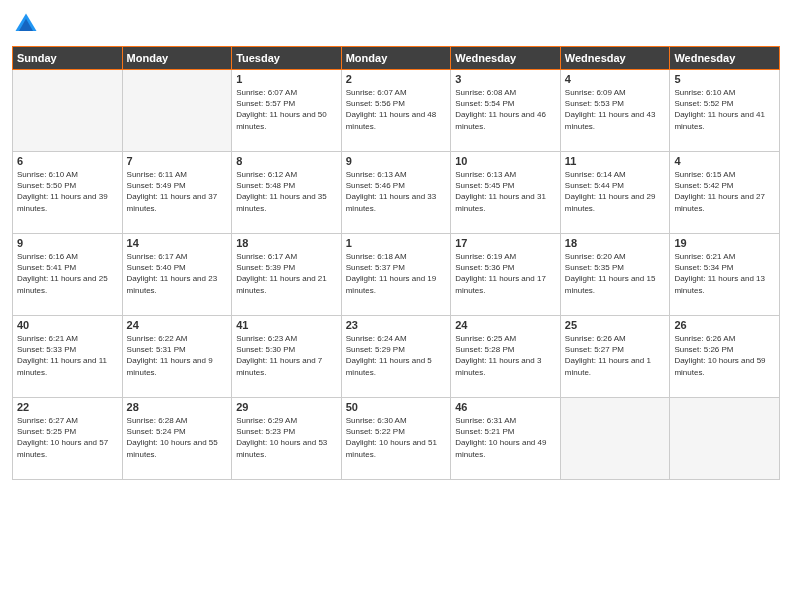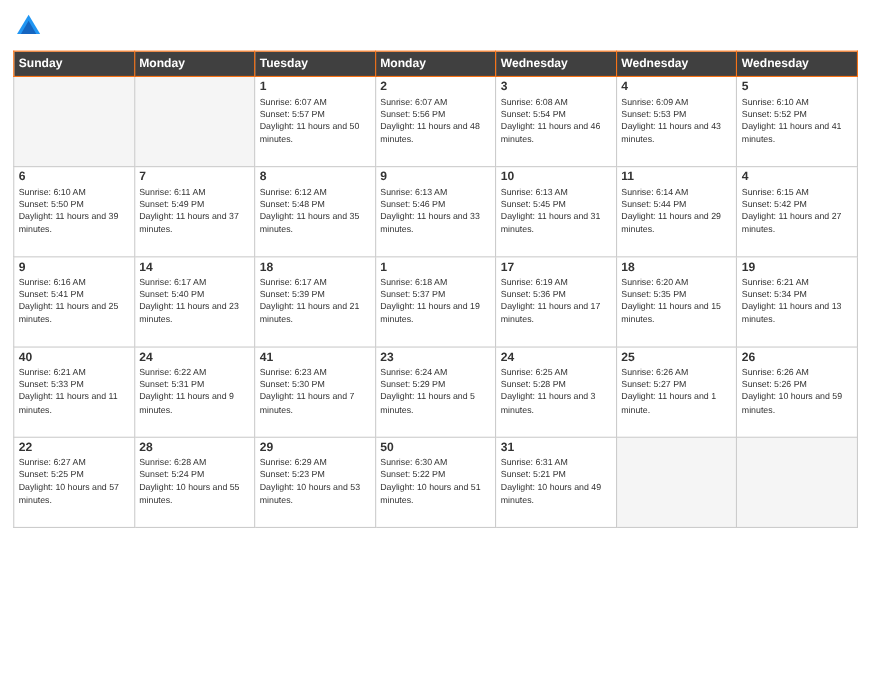--- a/index.html
+++ b/index.html
@@ -308,21 +308,21 @@
           Sunrise: 6:29 AM<br>Sunset: 5:23 PM<br>Daylight: 10 hours and 53 minutes.
         </div>
           </td>
           <td>
             <span class="day-num">50</span>
         <div class="day-info">
           Sunrise: 6:30 AM<br>Sunset: 5:22 PM<br>Daylight: 10 hours and 51 minutes.
         </div>
           </td>
           <td>
-            <span class="day-num">31</span>
+            <span class="day-num">46</span>
         <div class="day-info">
           Sunrise: 6:31 AM<br>Sunset: 5:21 PM<br>Daylight: 10 hours and 49 minutes.
         </div>
           </td>
           <td class="empty"></td>
           <td class="empty"></td>
         </tr>
       </tbody>
   </table>
 </div>

